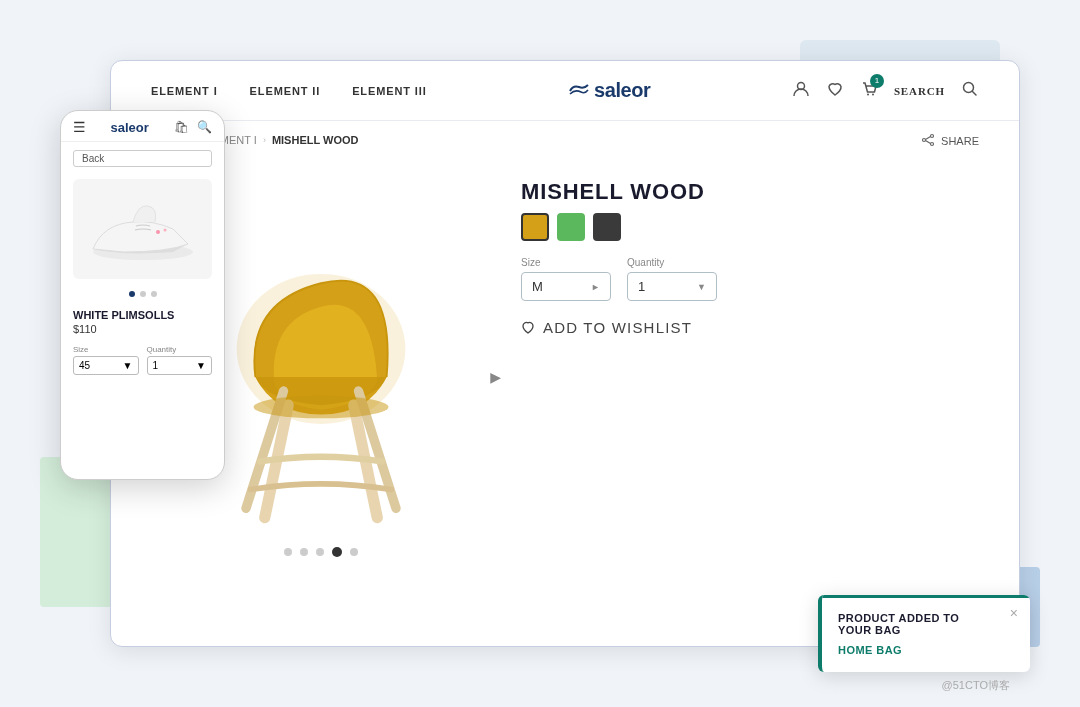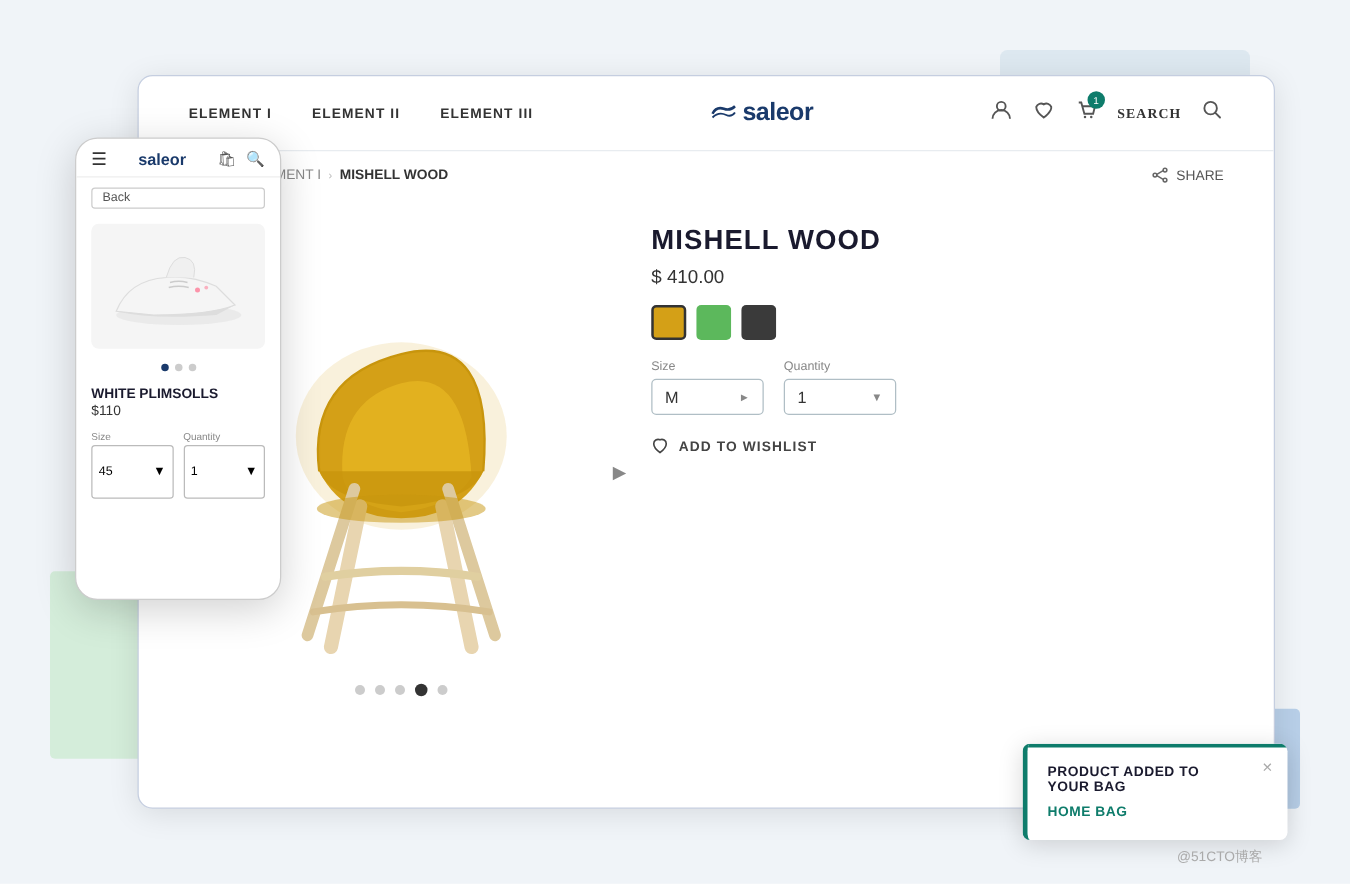--- a/index.html
+++ b/index.html
@@ -298,24 +298,24 @@
       padding: 14px 0;
       font-size: 13px;
       font-weight: 700;
       letter-spacing: 0.12em;
       cursor: pointer;
       margin-bottom: 14px;
       text-align: center;
     }
     .wishlist-btn {
       display: flex;
-      align-items: flex-end;
+      align-items: center;
       gap: 8px;
-      font-size: 11px;
-      font-weight: 700;
+      font-size: 15px;
+      font-weight: 400;
       color: #444;
       cursor: pointer;
       letter-spacing: 0.08em;
     }
 
     
     .mobile-phone {
       position: absolute;
       top: 110px;
       left: 60px;
@@ -388,21 +388,21 @@
     .phone-select {
       flex: 1;
       display: flex;
       flex-direction: column;
       gap: 2px;
     }
     .phone-select-label { font-size: 8px; color: #888; }
     .phone-select-box {
       border: 1px solid #bbb;
       border-radius: 3px;
-      padding: 15px 5px;
+      padding: 3px 5px;
       font-size: 10px;
       display: flex;
       justify-content: space-between;
       cursor: pointer;
     }
 
     
     .toast {
       position: absolute;
       bottom: 35px;
@@ -568,21 +568,20 @@
         <div class="dot"></div>
         <div class="dot"></div>
         <div class="dot"></div>
         <div class="dot active large"></div>
         <div class="dot"></div>
       </div>
     </div>
 
     <div class="product-details">
       <div class="product-title">MISHELL WOOD</div>
-      <div class="product-price">$ 410.00</div>
 
       <div class="color-section">
         <div class="color-swatches">
           <div class="color-swatch color-yellow selected"></div>
           <div class="color-swatch color-green"></div>
           <div class="color-swatch color-dark"></div>
         </div>
       </div>
 
       <div class="size-qty-row">

